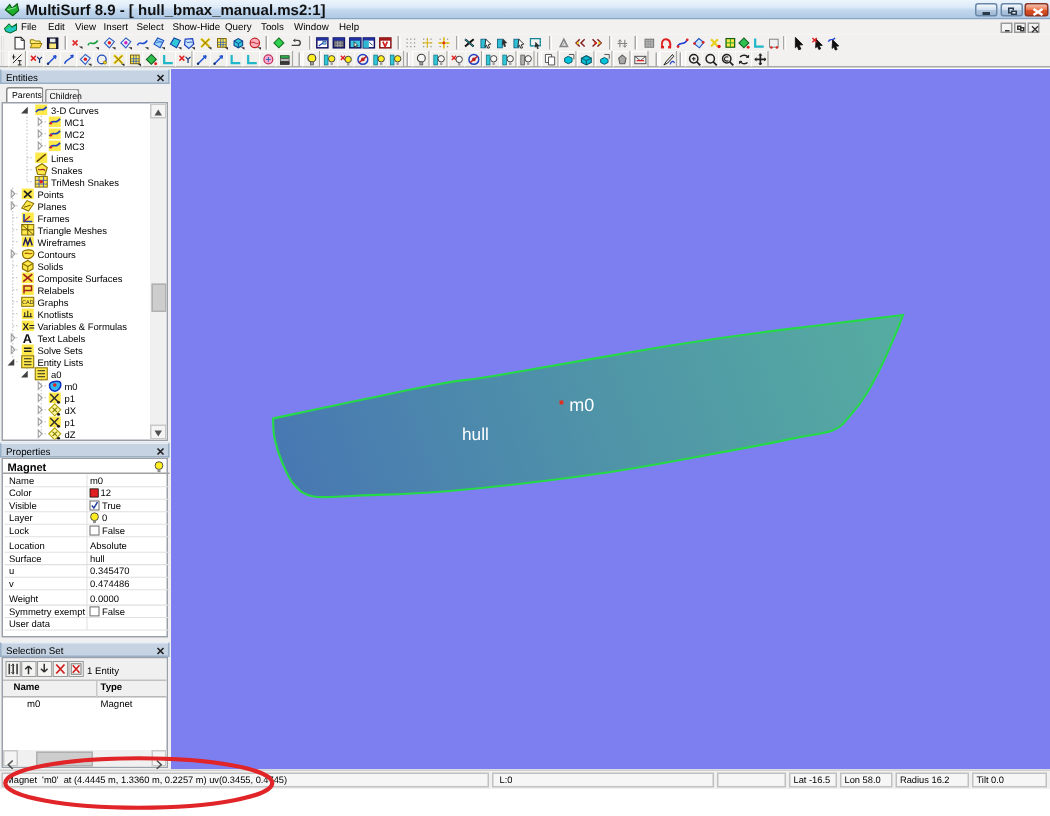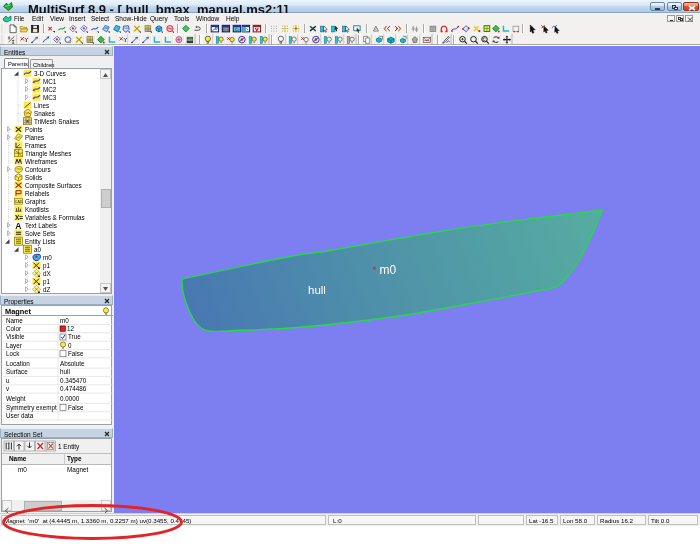--- a/index.html
+++ b/index.html
@@ -3,21 +3,21 @@
 *{margin:0;padding:0;box-sizing:border-box;}
 body{width:700px;height:544px;position:relative;font-family:"Liberation Sans",sans-serif;background:#fff;overflow:hidden;}
 .abs{position:absolute;}
 </style></head><body>
 
 <div class="abs" style="left:0;top:0;width:700px;height:13px;background:linear-gradient(#ecf4fc 0%,#dcebf8 40%,#c3d8ee 55%,#b0c9e4 100%);border-bottom:1px solid #8aa4c4;">
   <svg class="abs" style="left:3px;top:2px" width="10" height="9" viewBox="0 0 10 9">
       <path d="M0.5,4.5 L3.5,1 L5,3.5 L8.5,0.5 L9.5,5 L5.5,8.5 L3,6.5 Z" fill="#1fae2e" stroke="#0a5a12" stroke-width="0.7"></path>
       <path d="M2,4.5 L7.5,3" stroke="#7fe890" stroke-width="0.8" fill="none"></path>
     </svg>
-  <div class="abs" style="left:28px;top:1.5px;font-size:13px;font-weight:bold;color:#111;">MultiSurf 8.9 - [ hull_bmax_manual.ms2:1]</div>
+  <div class="abs" style="left:17px;top:1.5px;font-size:10px;font-weight:bold;color:#111;">MultiSurf 8.9 - [ hull_bmax_manual.ms2:1]</div>
 </div>
 
 <div class="abs" style="left:650px;top:2px;width:15px;height:9px;border:1px solid #6a87a8;border-radius:2px;background:linear-gradient(#f6fafd,#cfdeee 50%,#b4c9e0 50%,#9fb8d4);">
     <div class="abs" style="left:4px;top:5px;width:5px;height:1.5px;background:#2a3a4a;"></div>
   </div>
 <div class="abs" style="left:666.5px;top:2px;width:15px;height:9px;border:1px solid #6a87a8;border-radius:2px;background:linear-gradient(#f6fafd,#cfdeee 50%,#b4c9e0 50%,#9fb8d4);">
     <div class="abs" style="left:4px;top:2px;width:4px;height:3.5px;border:1px solid #2a3a4a;"></div>
     <div class="abs" style="left:6px;top:3.5px;width:4px;height:3.5px;border:1px solid #2a3a4a;background:#e8eef6;"></div>
   </div>
 <div class="abs" style="left:683px;top:2px;width:16px;height:9px;border:1px solid #8c3524;border-radius:2px;background:linear-gradient(#f6bfa8,#ec7850 50%,#dd4f24 50%,#c64420);">

